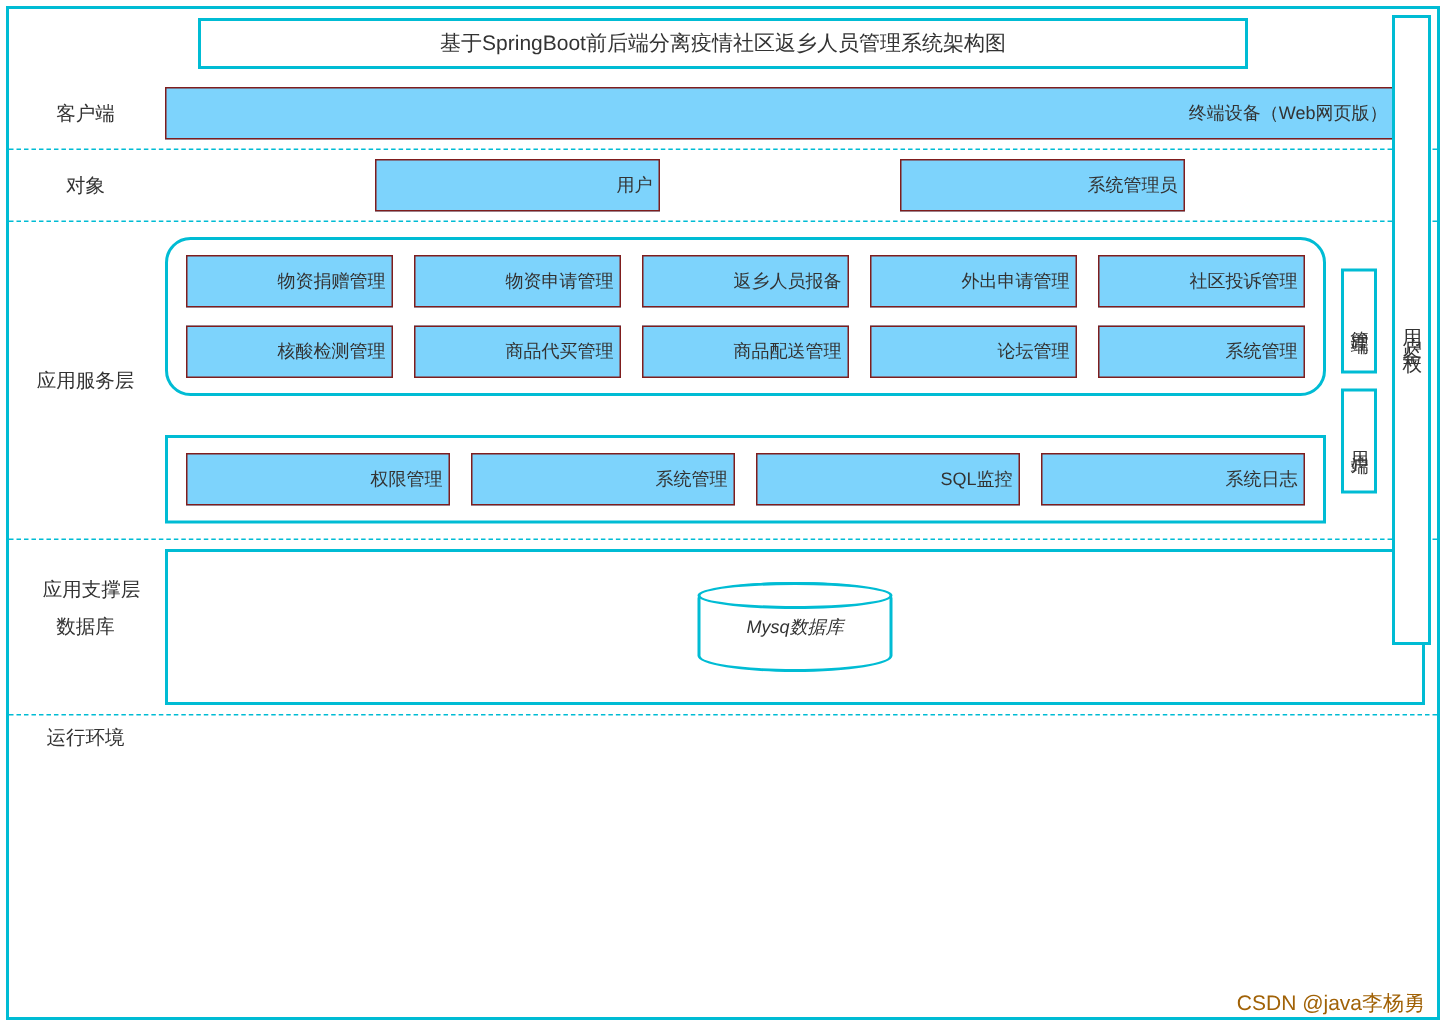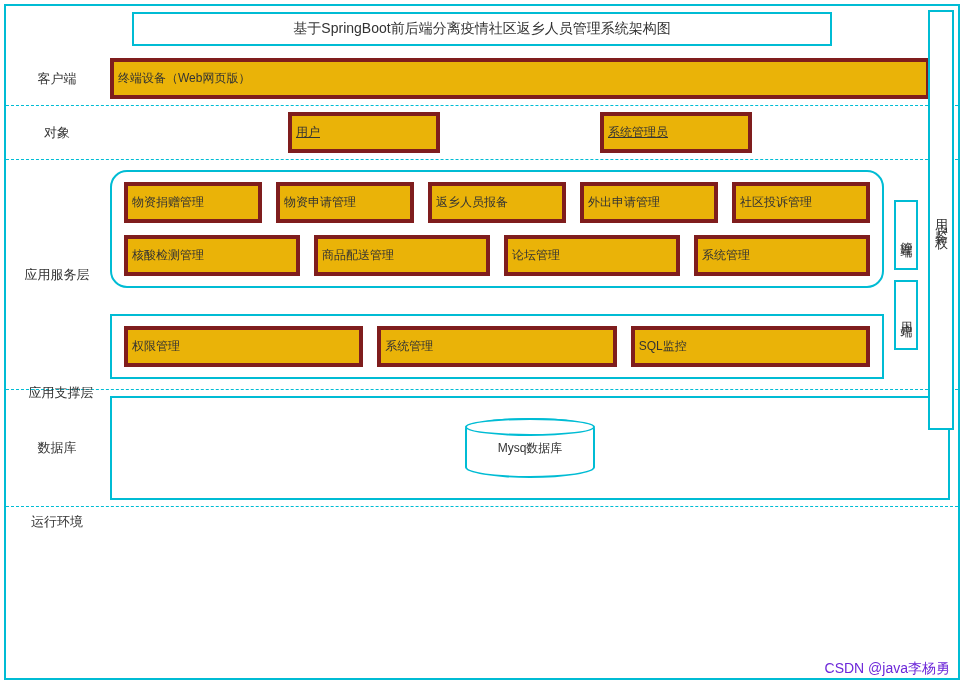--- a/index.html
+++ b/index.html
@@ -83,46 +83,46 @@
     text-align: center;
     font-size: 13px;
   }
   .layer-body {
     flex: 1;
     display: flex;
     flex-direction: column;
     gap: 8px;
   }
   .box {
-    border: 4px solid #7f1d1d;
-    text-align: left;
+    border: 1px solid #7f1d1d;
+    text-align: right;
     padding: 8px 4px;
     font-size: 12px;
-    background: #eab308;
+    background: #7dd3fc;
   }
   .row-boxes {
     display: flex;
     gap: 14px;
     justify-content: space-between;
   }
   .row-boxes .box { flex: 1; }
   .inner-container {
     border: 2px solid #00bcd4;
     padding: 10px 12px;
     display: flex;
     flex-direction: column;
     gap: 12px;
   }
   .inner-container .row-boxes .box { min-width: 0; }
   .obj-row {
     display: flex;
     gap: 160px;
     justify-content: center;
   }
-  .obj-row .box { width: 152px; flex: none; text-decoration: underline; }
+  .obj-row .box { width: 190px; flex: none; }
 
   .svc-layer { align-items: stretch; padding: 10px 8px; }
   .svc-side {
     display: flex;
     flex-direction: column;
     gap: 10px;
     justify-content: center;
     margin-left: 4px;
   }
 
@@ -134,36 +134,37 @@
   .cylinder {
     width: 130px;
     height: 60px;
     border: 2px solid #00bcd4;
     border-radius: 50% / 18%;
     position: relative;
     display: flex;
     align-items: center;
     justify-content: center;
     font-size: 12px;
+    font-style: italic;
   }
   .cylinder::before {
     content: "";
     position: absolute;
     top: -2px; left: -2px; right: -2px;
     height: 14px;
     border: 2px solid #00bcd4;
     border-radius: 50%;
     background: #fff;
   }
 
   .watermark {
     position: absolute;
     right: 14px;
     bottom: 6px;
-    color: #6d28d9;
+    color: #a16207;
     font-size: 14px;
     pointer-events: none;
   }
 
   .svc-area { display: flex; gap: 6px; align-items: stretch; }
   .svc-inner { flex: 1; }
 </style>
 </head>
 <body>
 
@@ -202,30 +203,32 @@
             <div class="inner-container" style="margin-bottom:26px;border-radius:17px;">
               <div class="row-boxes">
                 <div class="box">物资捐赠管理</div>
                 <div class="box">物资申请管理</div>
                 <div class="box">返乡人员报备</div>
                 <div class="box">外出申请管理</div>
                 <div class="box">社区投诉管理</div>
               </div>
               <div class="row-boxes">
                 <div class="box">核酸检测管理</div>
+                <div class="box">商品代买管理</div>
                 <div class="box">商品配送管理</div>
                 <div class="box">论坛管理</div>
                 <div class="box">系统管理</div>
               </div>
             </div>
             <div class="inner-container">
               <div class="row-boxes">
                 <div class="box">权限管理</div>
                 <div class="box">系统管理</div>
                 <div class="box">SQL监控</div>
+                <div class="box">系统日志</div>
               </div>
             </div>
           </div>
           <div class="svc-side">
             <div class="mini-vert" style="height:70px;">管理端</div>
             <div class="mini-vert" style="height:70px;">用户端</div>
           </div>
         </div>
       </div>
 

